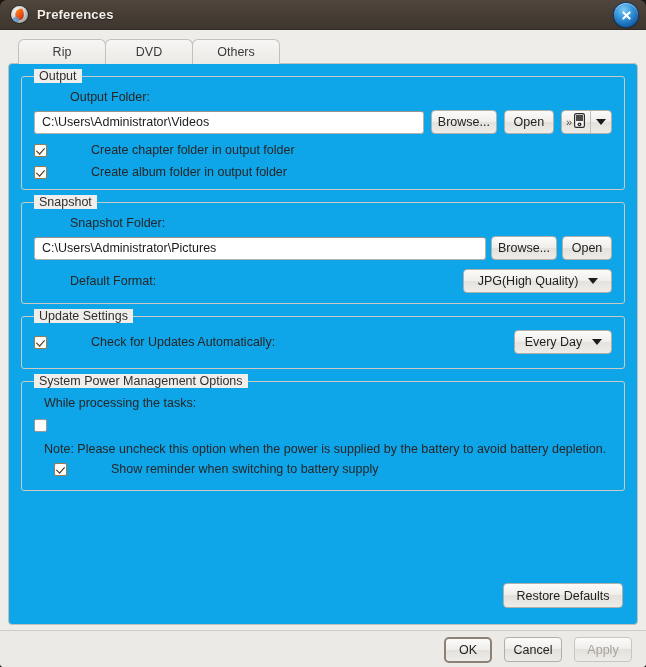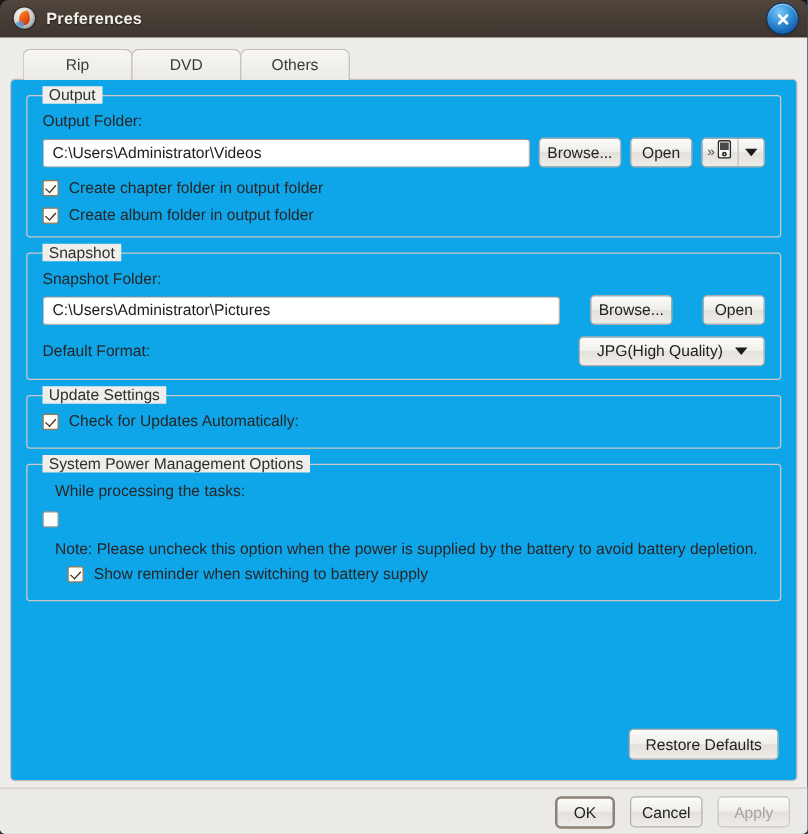--- a/index.html
+++ b/index.html
@@ -140,21 +140,21 @@
   }
   .group > .legend {
     position: absolute;
     top: -8px; left: 12px;
     background: #f0eeeb;
     padding: 0 5px;
     font-size: 12.5px;
     color: #2f2f2f;
   }
 
-  .label { font-size: 12.5px; color: #262626; }
+  .label { font-size: 12.5px; color: #262626; margin-left: 36px; }
   .row { display: flex; align-items: center; }
 
   .textfield {
     height: 23px;
     background: #ffffff;
     border: 1px solid #b4b1ac;
     border-top-color: #97948f;
     border-radius: 3px;
     font-size: 12.5px;
     color: #1c1c1c;
@@ -327,21 +327,21 @@
           <span class="cb checked"></span>
           <span class="label">Create album folder in output folder</span>
         </div>
       </div>
 
       <div class="group" style="padding-top:13px;">
         <div class="legend">Snapshot</div>
 
         <div class="label" style="margin-bottom:6px;">Snapshot Folder:</div>
 
-        <div class="row" style="gap:24px;">
+        <div class="row" style="gap:5px;">
           <div class="textfield" style="flex:1;">C:\Users\Administrator\Pictures</div>
           <div class="btn" style="width:66px;">Browse...</div>
           <div class="btn" style="width:50px;">Open</div>
         </div>
 
         <div class="row" style="margin-top:9px; justify-content:space-between;">
           <div class="label">Default Format:</div>
           <div class="combo" style="width:149px;">
             <span>JPG(High Quality)</span>
             <span class="caret"></span>
@@ -350,20 +350,24 @@
       </div>
 
       <div class="group" style="padding-top:13px; padding-bottom:14px;">
         <div class="legend">Update Settings</div>
 
         <div class="row" style="justify-content:space-between;">
           <div class="cbrow">
             <span class="cb checked"></span>
             <span class="label">Check for Updates Automatically:</span>
           </div>
+          <div class="combo" style="width:98px;">
+            <span>Every Day</span>
+            <span class="caret"></span>
+          </div>
         </div>
       </div>
 
       <div class="group" style="padding-top:14px; padding-bottom:14px; margin-bottom:0;">
         <div class="legend">System Power Management Options</div>
 
         <div class="label" style="margin-left:10px;">While processing the tasks:</div>
 
 
         <div class="cbrow" style="margin-top:9px;">

